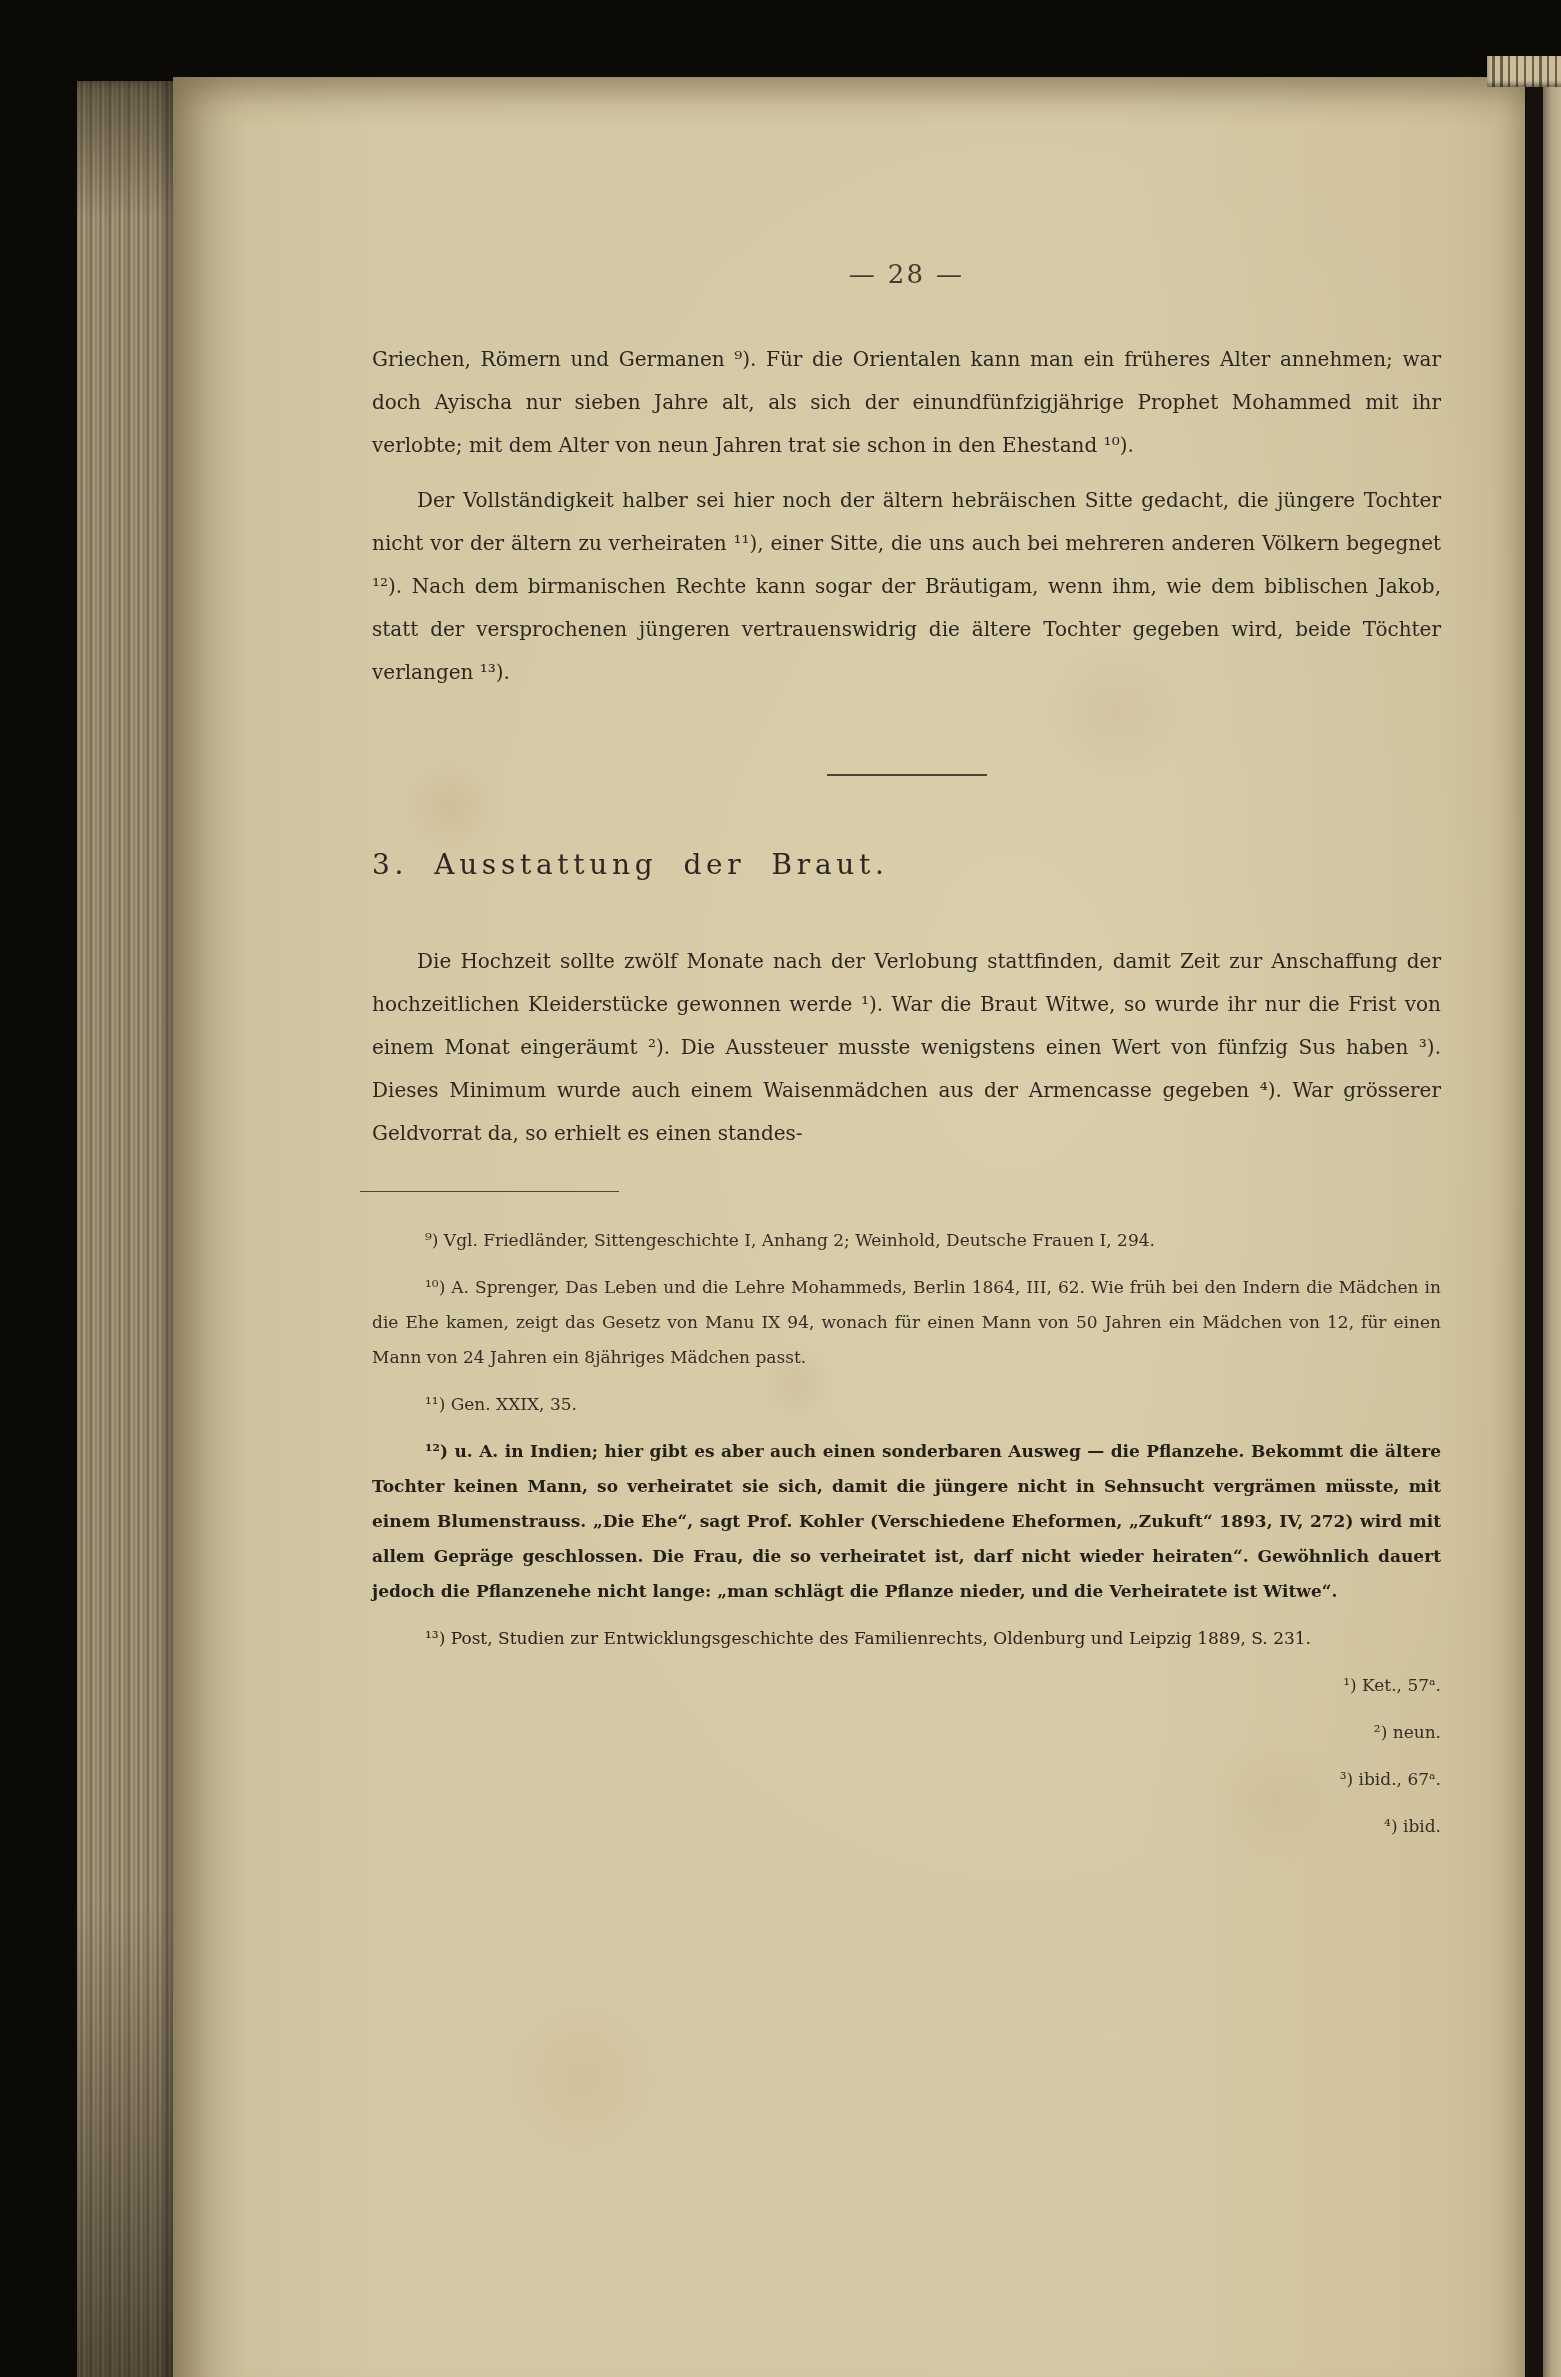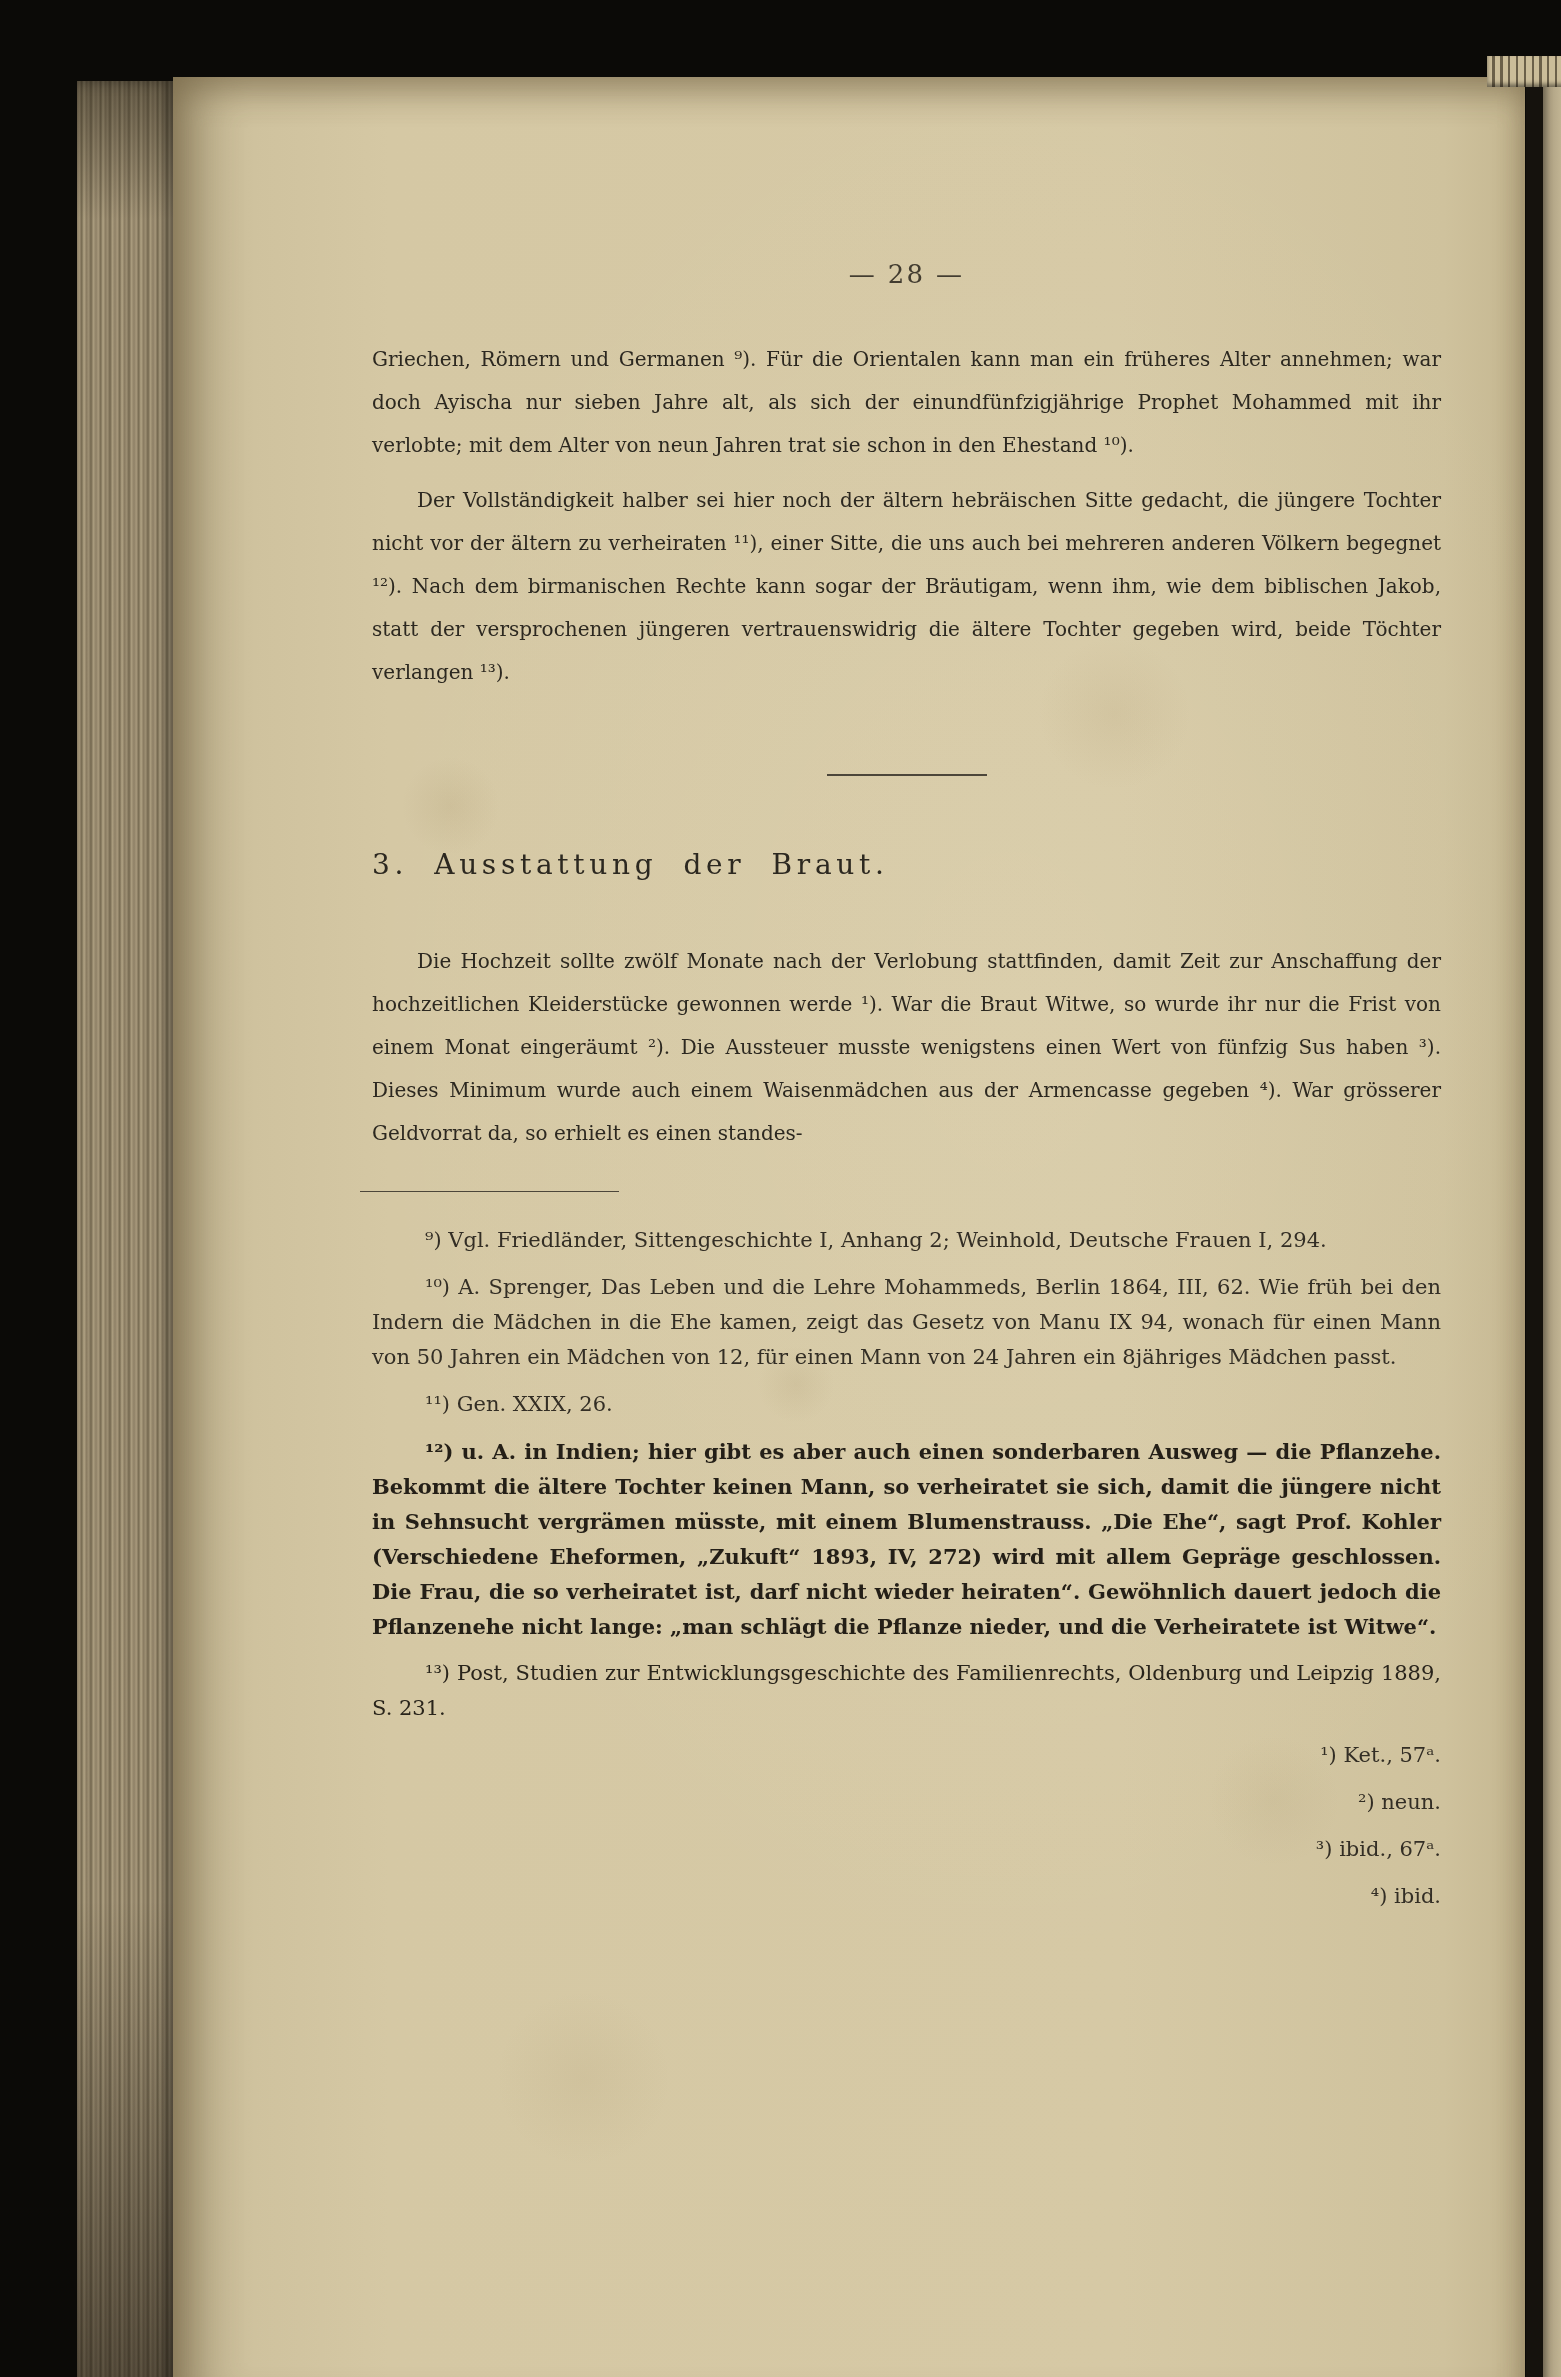--- a/index.html
+++ b/index.html
@@ -111,21 +111,21 @@
     margin-bottom: 59px;
   }
 
   .fn-rule {
     width: 259px; height: 1.6px;
     background: #4c463a;
     margin: 36px 0 31px 0;
   }
 
   p.fn {
-    font-size: 21px;
+    font-size: 17px;
     line-height: 35px;
     text-align: justify;
     text-indent: 53px;
     color: #332e25;
     margin-bottom: 3.1px;
   }
   p.fn.bold {
     font-weight: bold;
     color: #241f17;
   }
@@ -153,21 +153,21 @@
     <div class="mid-rule"></div>
 
     <h2 class="heading">3. Ausstattung der Braut.</h2>
 
     <p class="main indent">Die Hochzeit sollte zwölf Monate nach der Verlobung stattfinden, damit Zeit zur Anschaffung der hochzeitlichen Kleiderstücke gewonnen werde ¹). War die Braut Witwe, so wurde ihr nur die Frist von einem Monat eingeräumt ²). Die Aussteuer musste wenigstens einen Wert von fünfzig Sus haben ³). Dieses Minimum wurde auch einem Waisenmädchen aus der Armencasse gegeben ⁴). War grösserer Geldvorrat da, so erhielt es einen standes-</p>
 
     <div class="fn-rule"></div>
 
     <p class="fn">⁹) Vgl. Friedländer, Sittengeschichte I, Anhang 2; Weinhold, Deutsche Frauen I, 294.</p>
     <p class="fn">¹⁰) A. Sprenger, Das Leben und die Lehre Mohammeds, Berlin 1864, III, 62. Wie früh bei den Indern die Mädchen in die Ehe kamen, zeigt das Gesetz von Manu IX 94, wonach für einen Mann von 50 Jahren ein Mädchen von 12, für einen Mann von 24 Jahren ein 8jähriges Mädchen passt.</p>
-    <p class="fn">¹¹) Gen. XXIX, 26.</p>
+    <p class="fn">¹¹) Gen. XXIX, 35.</p>
     <p class="fn bold">¹²) u. A. in Indien; hier gibt es aber auch einen sonderbaren Ausweg — die Pflanzehe. Bekommt die ältere Tochter keinen Mann, so verheiratet sie sich, damit die jüngere nicht in Sehnsucht vergrämen müsste, mit einem Blumenstrauss. „Die Ehe“, sagt Prof. Kohler (Verschiedene Eheformen, „Zukuft“ 1893, IV, 272) wird mit allem Gepräge geschlossen. Die Frau, die so verheiratet ist, darf nicht wieder heiraten“. Gewöhnlich dauert jedoch die Pflanzenehe nicht lange: „man schlägt die Pflanze nieder, und die Verheiratete ist Witwe“.</p>
     <p class="fn dark">¹³) Post, Studien zur Entwicklungsgeschichte des Familienrechts, Oldenburg und Leipzig 1889, S. 231.</p>
     <p class="fn short">¹) Ket., 57ᵃ.</p>
     <p class="fn short">²) neun.</p>
     <p class="fn short">³) ibid., 67ᵃ.</p>
     <p class="fn short">⁴) ibid.</p>
   </div>
 </div>
 
 <div class="page-gap"></div>

